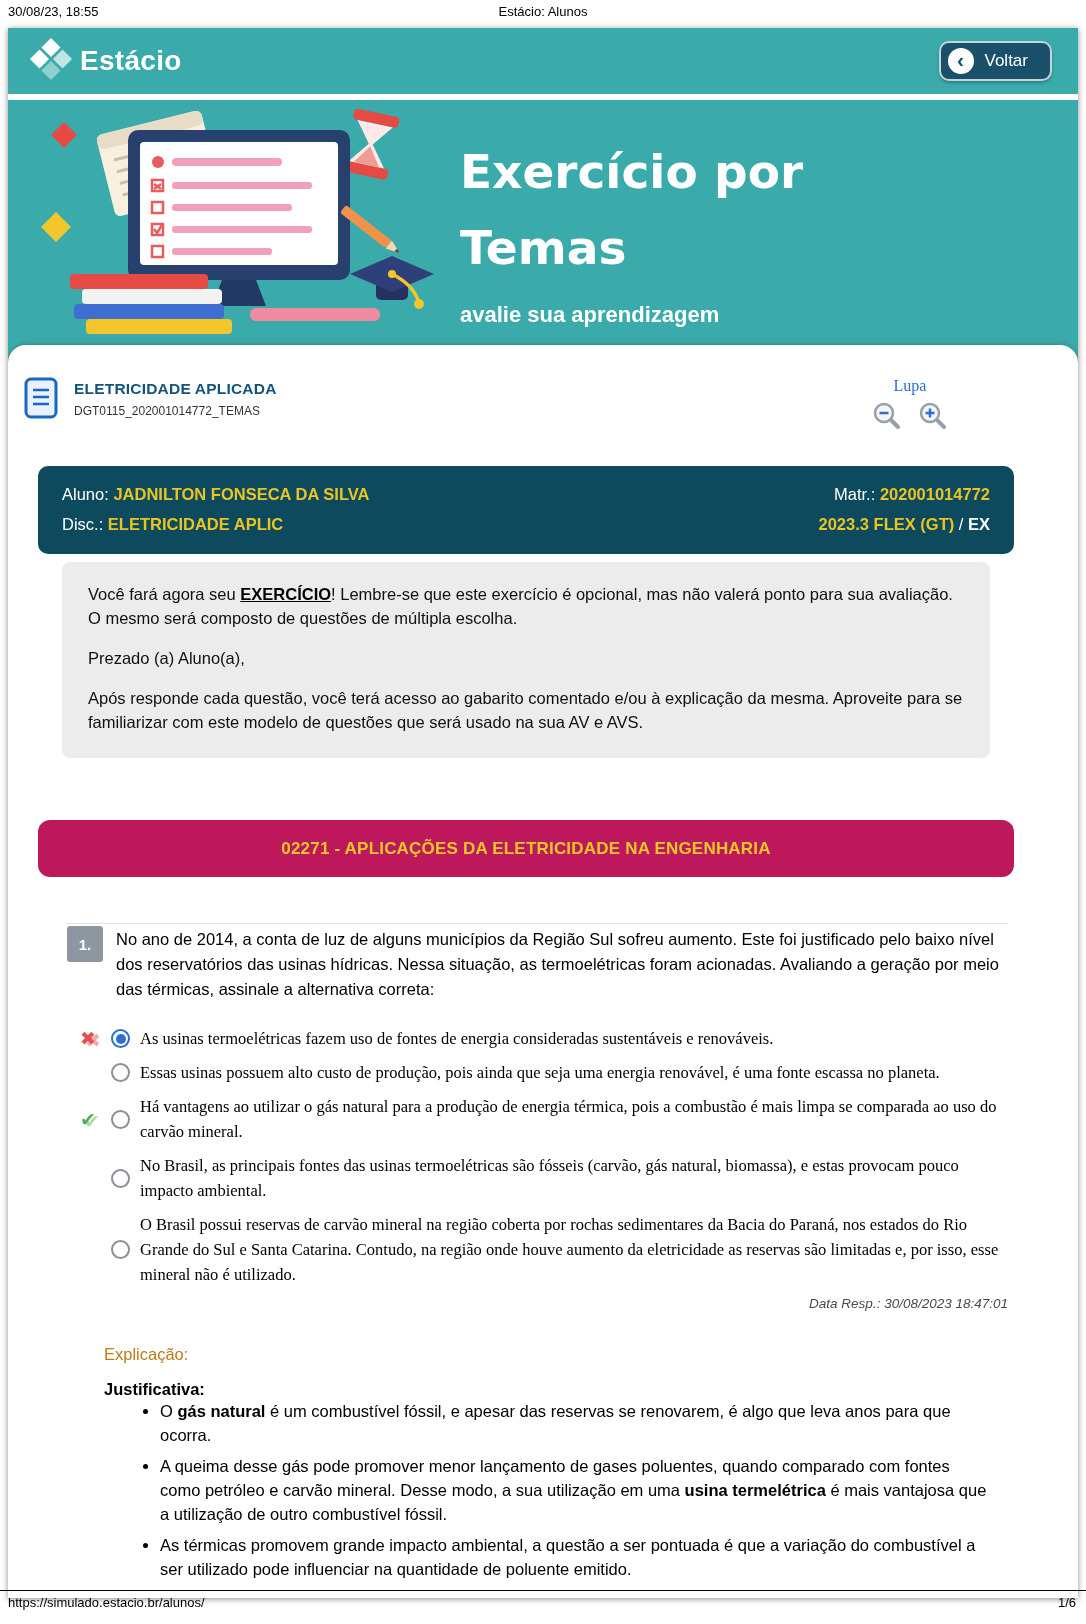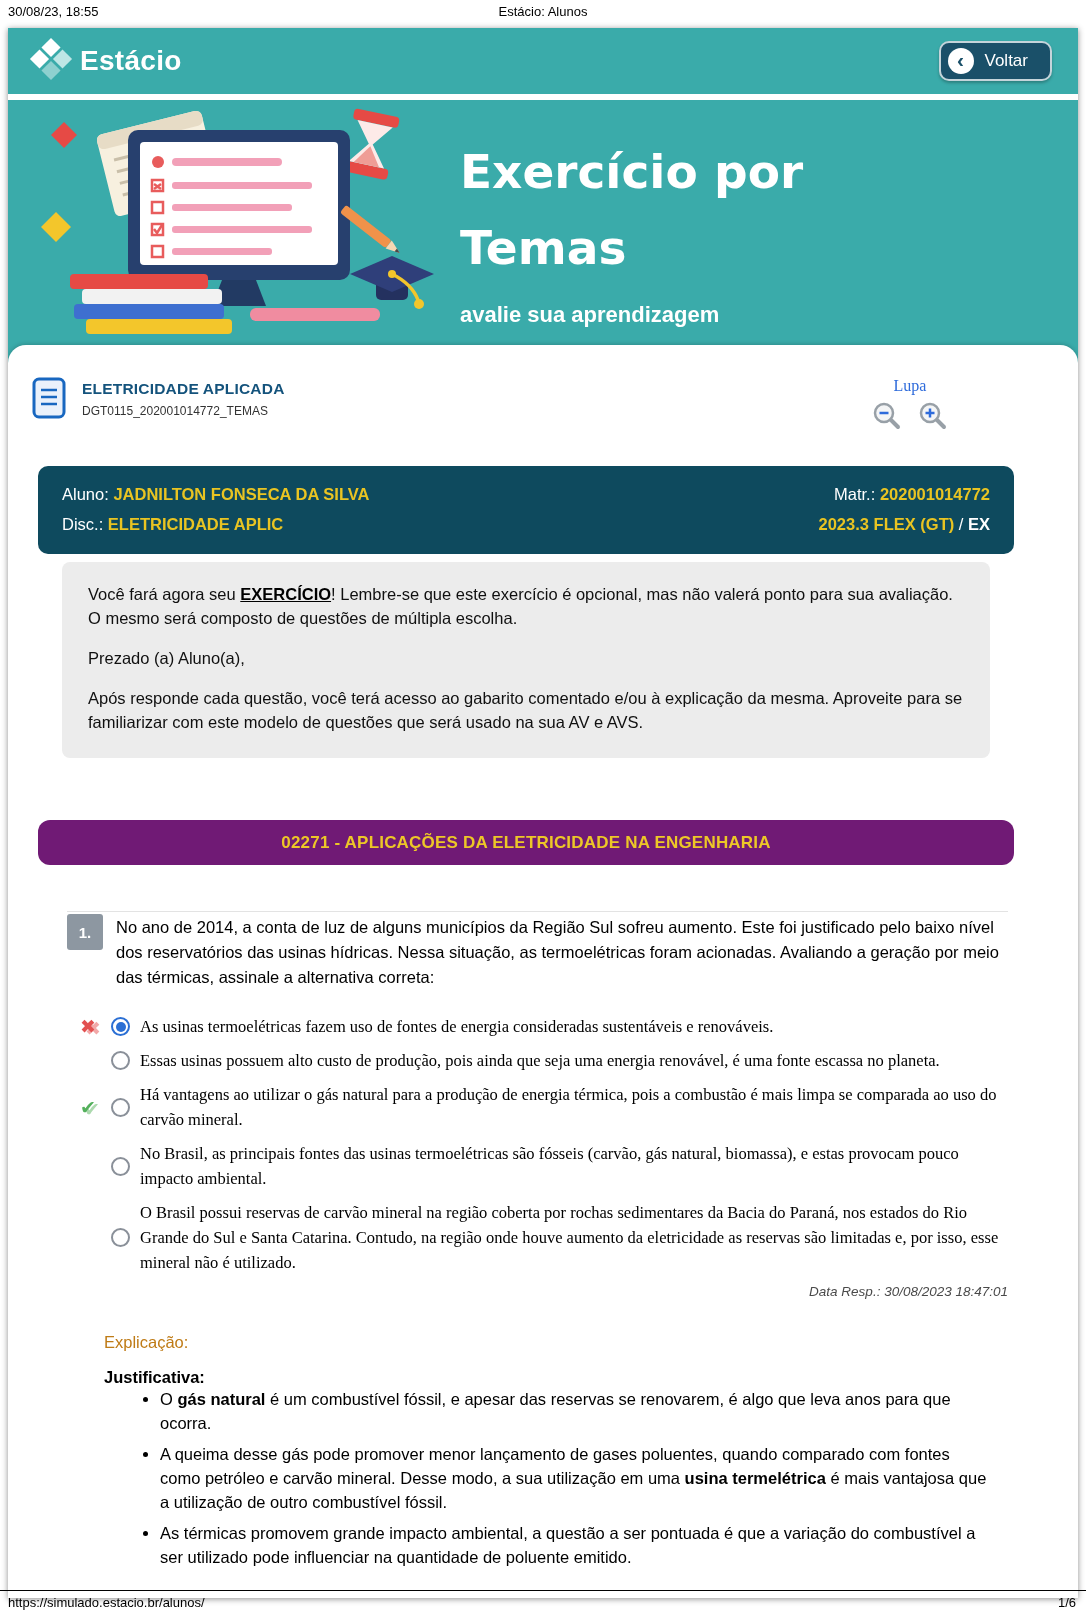--- a/index.html
+++ b/index.html
@@ -30,42 +30,42 @@
   .hero-illu { position:absolute; left:28px; top:8px; }
   .hero-text { position:absolute; left:452px; top:34px; color:#fff; }
   .hero-title { font-family:"DejaVu Sans", sans-serif; font-size:47px; font-weight:bold; line-height:76px; }
   .hero-sub { margin-top:16px; font-size:22px; font-weight:bold; }
 
   
   .card { flex:1; background:#fff; margin-top:-20px; border-radius:18px 18px 0 0; position:relative;
           box-shadow:0 -1px 4px rgba(0,0,0,.18); padding-top:32px; }
 
   
-  .course-row { display:flex; justify-content:space-between; align-items:flex-start; padding:0 130px 0 24px; }
+  .course-row { display:flex; justify-content:space-between; align-items:flex-start; padding:0 130px 0 16px; }
   .course-left { display:flex; align-items:flex-start; gap:14px; }
   .course-title { color:#14537c; font-weight:bold; font-size:15.5px; letter-spacing:.2px; padding-top:3px; }
   .course-code { color:#333; font-size:12px; margin-top:6px; }
   .lupa { display:flex; flex-direction:column; align-items:center; gap:6px;font-family:Liberation Serif, serif; }
   .lupa-label { color:#2e6bdb; font-size:16px; }
   .lupa-icons { display:flex; gap:16px; }
   .lupa-btn { cursor:pointer; background:none; border:none; padding:0; }
 
   
   .student-bar { margin:32px 64px 0 30px; background:#0e4a5e; border-radius:10px; padding:13px 24px 15px; color:#fff; font-size:16.5px; }
   .sb-row { display:flex; justify-content:space-between; line-height:30px; }
   .yellow { color:#e9c422; font-weight:bold; }
   .white-b { color:#fff; font-weight:bold; }
 
   
   .notice { margin:8px 88px 0 54px; background:#ececec; border-radius:8px; padding:20px 26px 24px; font-size:16.5px; line-height:24px; color:#101010; }
   .notice p + p { margin-top:16px; }
   .ex-link { color:#000; font-weight:bold; text-decoration:underline; cursor:pointer; }
 
   
-  .topic-bar { margin:62px 64px 0 30px; background:#701a75; border-radius:12px; height:45px;
+  .topic-bar { margin:62px 64px 0 30px; background:#be185d; border-radius:12px; height:57px;
                display:flex; align-items:center; justify-content:center; }
   .topic-title { color:#edc727; font-weight:bold; font-size:17px; letter-spacing:.2px; }
 
   
   .question { margin:46px 70px 0 59px; border-top:1px solid #e3e3e3; padding-top:2px; }
   .q-head { display:flex; align-items:flex-start; }
   .q-num { width:36px; height:36px; background:#8d97a1; border-radius:3px; color:#fff; font-weight:bold; font-size:15px;
            display:flex; align-items:center; justify-content:center; flex:none; }
   .q-text { margin-left:13px; font-size:16.5px; line-height:25px; color:#000; padding-top:1px; }
 

